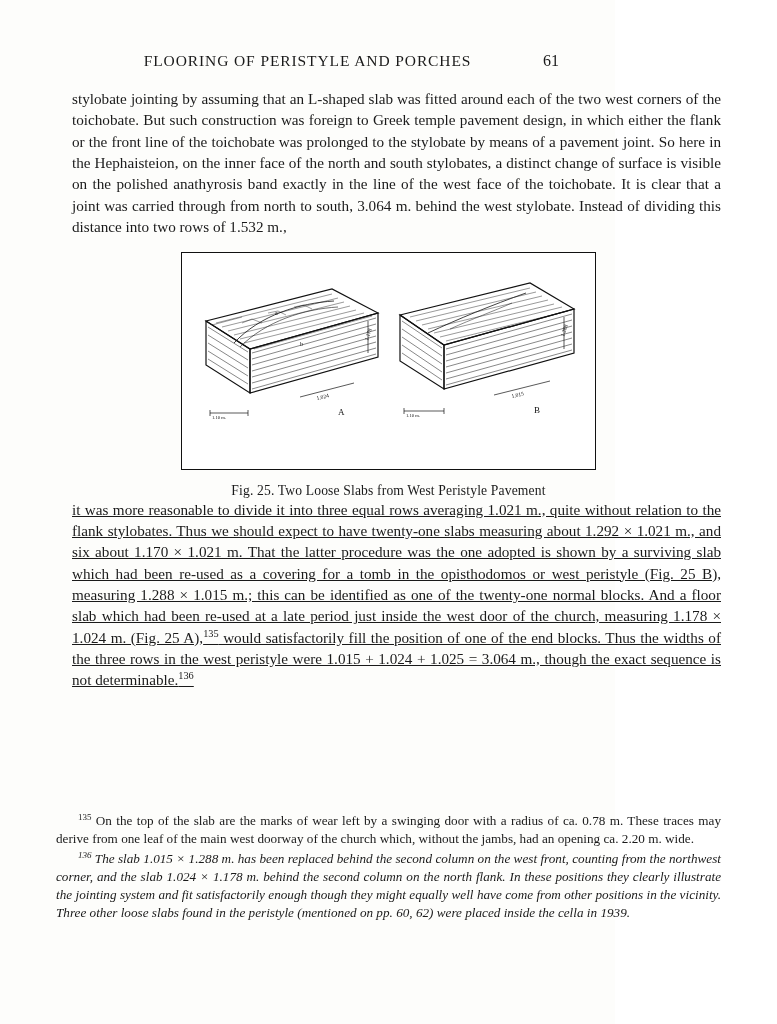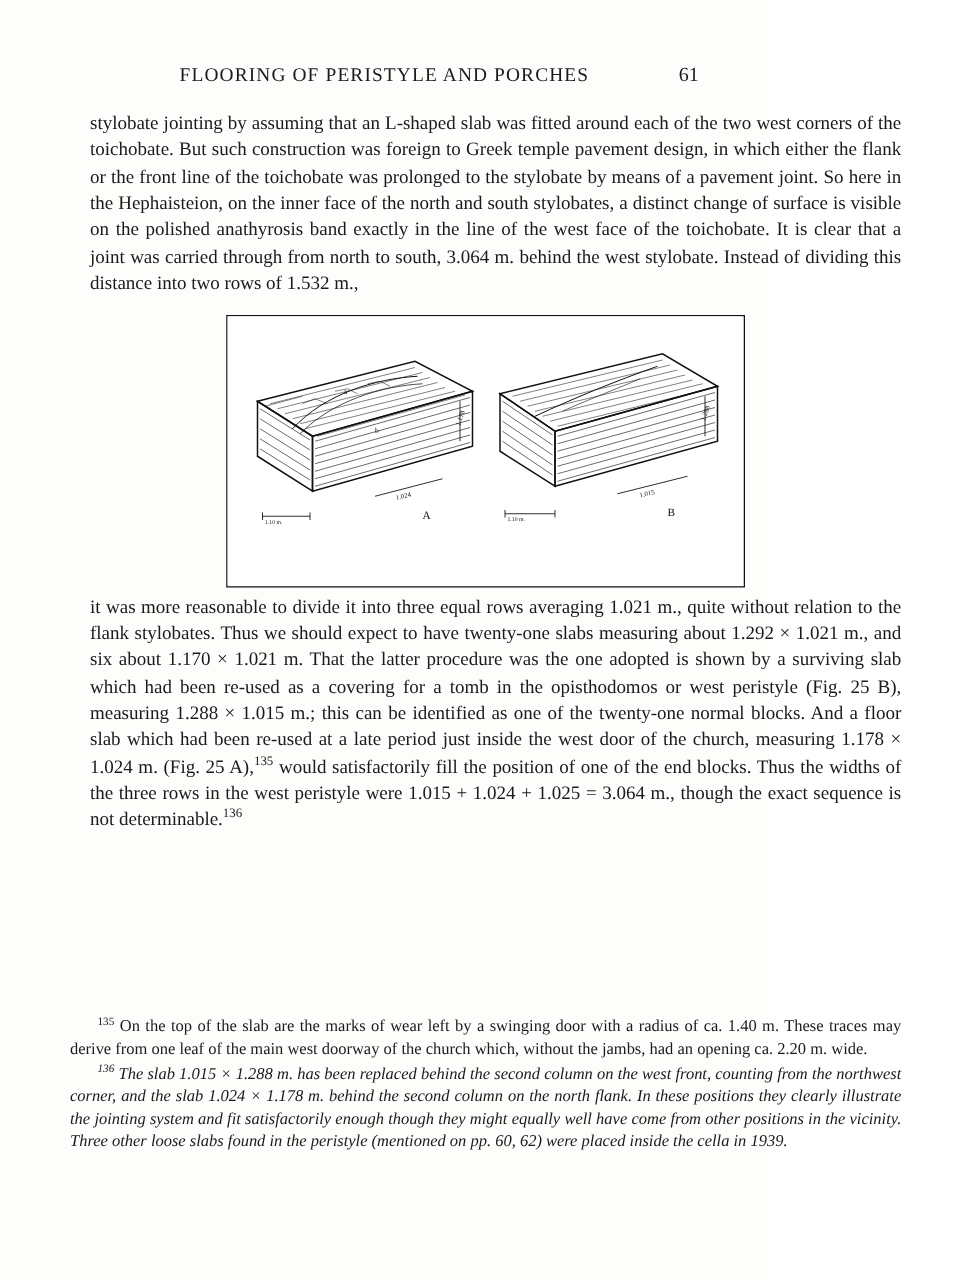--- a/index.html
+++ b/index.html
@@ -77,20 +77,21 @@
     box-sizing: border-box;
   }
   .fig-caption {
     font-size: 13.6px;
     margin-top: 9px;
     text-align: center;
     letter-spacing: 0.15px;
   }
   .para-two {
     margin-top: 16px;
+    text-decoration: underline;
   }
   .footnotes {
     position: absolute;
     left: 56px;
     width: 665px;
     top: 812px;
   }
   p.fn {
     margin: 0 0 0 0;
     font-size: 13.2px;
@@ -226,25 +227,26 @@
             <path d="M 262,155 L 262,161" stroke-width="0.7"></path>
             <path d="M 312,142 L 368,128" stroke-width="0.7"></path>
             <path d="M 382,64 L 382,96" stroke-width="0.7"></path>
           </g>
           <text x="352" y="160" font-family="Liberation Serif, serif" font-size="9" fill="#111">B</text>
           <text x="330" y="145" font-family="Liberation Serif, serif" font-size="5.5" fill="#111" transform="rotate(-13 330 145)">1.015</text>
           <text x="382" y="84" font-family="Liberation Serif, serif" font-size="5.5" fill="#111" transform="rotate(-72 382 84)">1.288</text>
           <text x="224" y="164" font-family="Liberation Serif, serif" font-size="4.6" fill="#111">1.10 m.</text>
         </svg>
       </div>
+      <div class="fig-caption">Fig. 25. Two Loose Slabs from West Peristyle Pavement</div>
     </div>
 
     <p class="para para-two"><span>it was more reasonable to divide it into three equal rows averaging 1.021 m., quite without relation to the flank stylobates. Thus we should expect to have twenty-one slabs measuring about 1.292 × 1.021 m., and six about 1.170 × 1.021 m. That the latter procedure was the one adopted is shown by a surviving slab which had been re-used as a covering for a tomb in the opisthodomos or west peristyle (Fig. 25 B), measuring 1.288 × 1.015 m.; this can be identified as one of the twenty-one normal blocks. And a floor slab which had been re-used at a late period just inside the west door of the church, measuring 1.178 × 1.024 m. (Fig. 25 A),</span><sup>135</sup><span> would satisfactorily fill the position of one of the end blocks. Thus the widths of the three rows in the west peristyle were 1.015 + 1.024 + 1.025 = 3.064 m., though the exact sequence is not determinable.</span><sup>136</sup></p>
 
   </div>
 
   <div class="footnotes">
 
-    <p class="fn"><sup>135</sup><span> On the top of the slab are the marks of wear left by a swinging door with a radius of ca. 1.40 m. These traces may derive from one leaf of the main west doorway of the church which, without the jambs, had an opening ca. 2.20 m. wide.</span></p>
+    <p class="fn"><sup>135</sup><span> On the top of the slab are the marks of wear left by a swinging door with a radius of ca. 0.78 m. These traces may derive from one leaf of the main west doorway of the church which, without the jambs, had an opening ca. 2.20 m. wide.</span></p>
     <p class="fn second"><sup>136</sup><span> The slab 1.015 × 1.288 m. has been replaced behind the second column on the west front, counting from the northwest corner, and the slab 1.024 × 1.178 m. behind the second column on the north flank. In these positions they clearly illustrate the jointing system and fit satisfactorily enough though they might equally well have come from other positions in the vicinity. Three other loose slabs found in the peristyle (mentioned on pp. 60, 62) were placed inside the cella in 1939.</span></p>
   </div>
 
 </div>
 
 </body></html>

